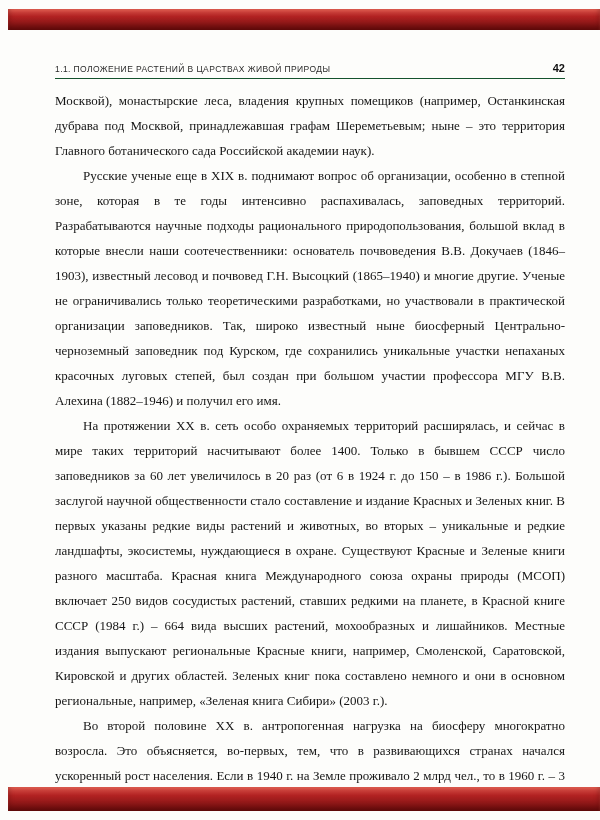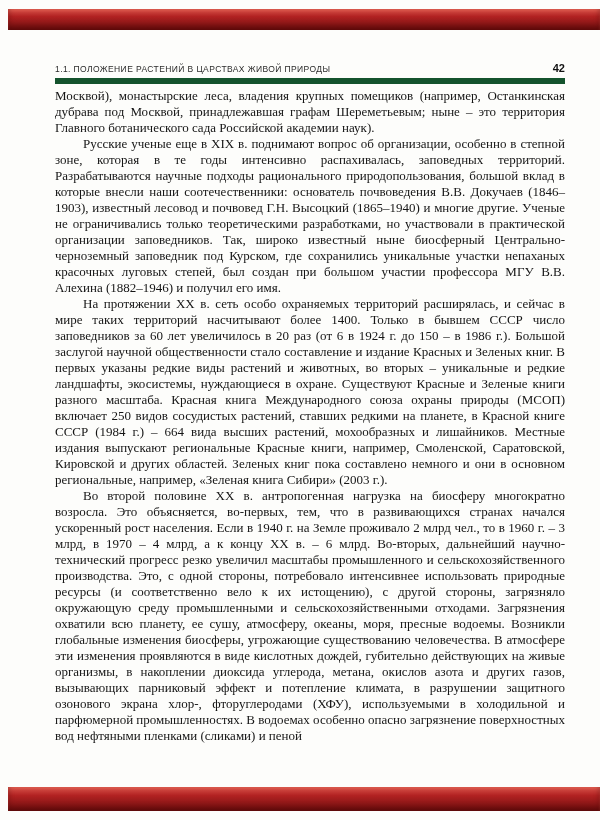--- a/index.html
+++ b/index.html
@@ -30,21 +30,21 @@
   .deco-bar.bottom { top: 787px; height: 24px; }
 
   .running-head {
     position: absolute;
     top: 62px;
     left: 55px;
     right: 35px;
     display: flex;
     justify-content: space-between;
     align-items: baseline;
-    border-bottom: 6px solid #14532d;
+    border-bottom: 1px solid #14532d;
     padding-bottom: 4px;
     font-family: "Liberation Sans", sans-serif;
   }
   .running-head .section-title {
     font-size: 8.5px;
     letter-spacing: 0.4px;
     color: #2a2a2a;
   }
   .running-head .page-number {
     font-size: 11px;
@@ -54,21 +54,21 @@
 
   .body-text {
     position: absolute;
     top: 88px;
     left: 55px;
     width: 510px;
   }
   .body-text p {
     margin: 0;
     font-size: 13px;
-    line-height: 16px;
+    line-height: 25px;
     text-align: justify;
     text-indent: 28px;
     color: #151515;
   }
   .body-text p.no-indent { text-indent: 0; }
 </style>
 </head>
 <body>
 
 <div class="page">

